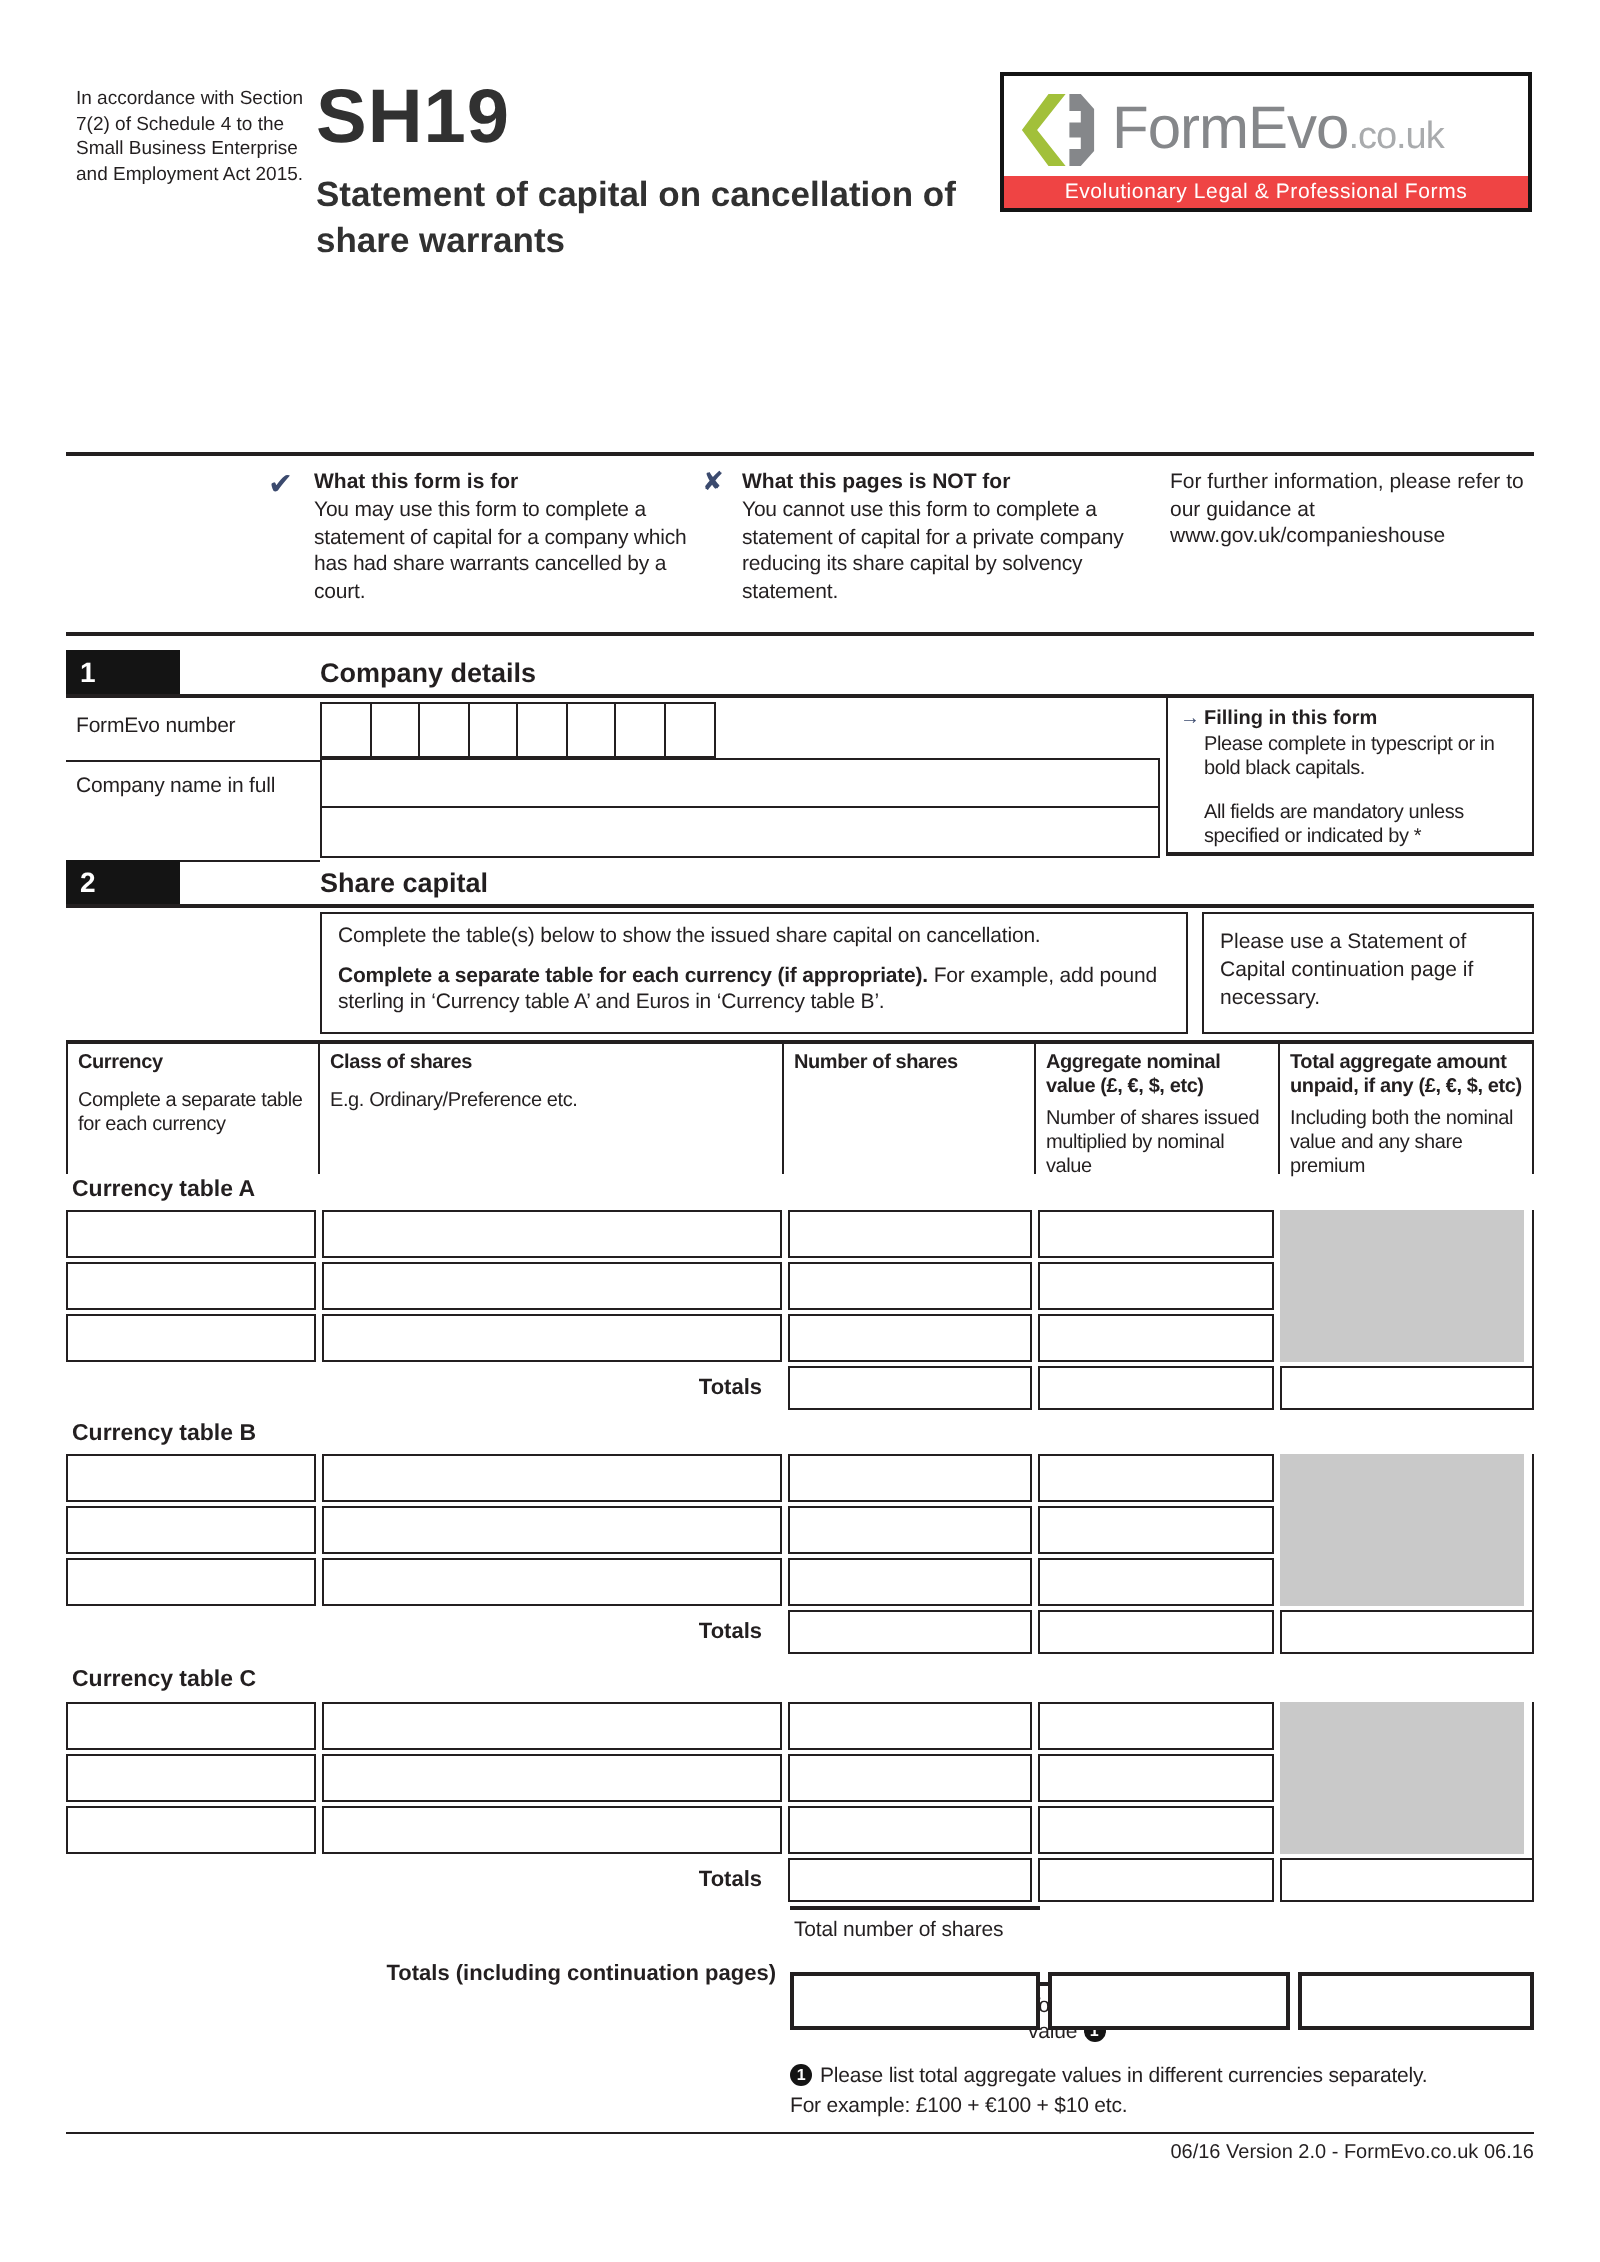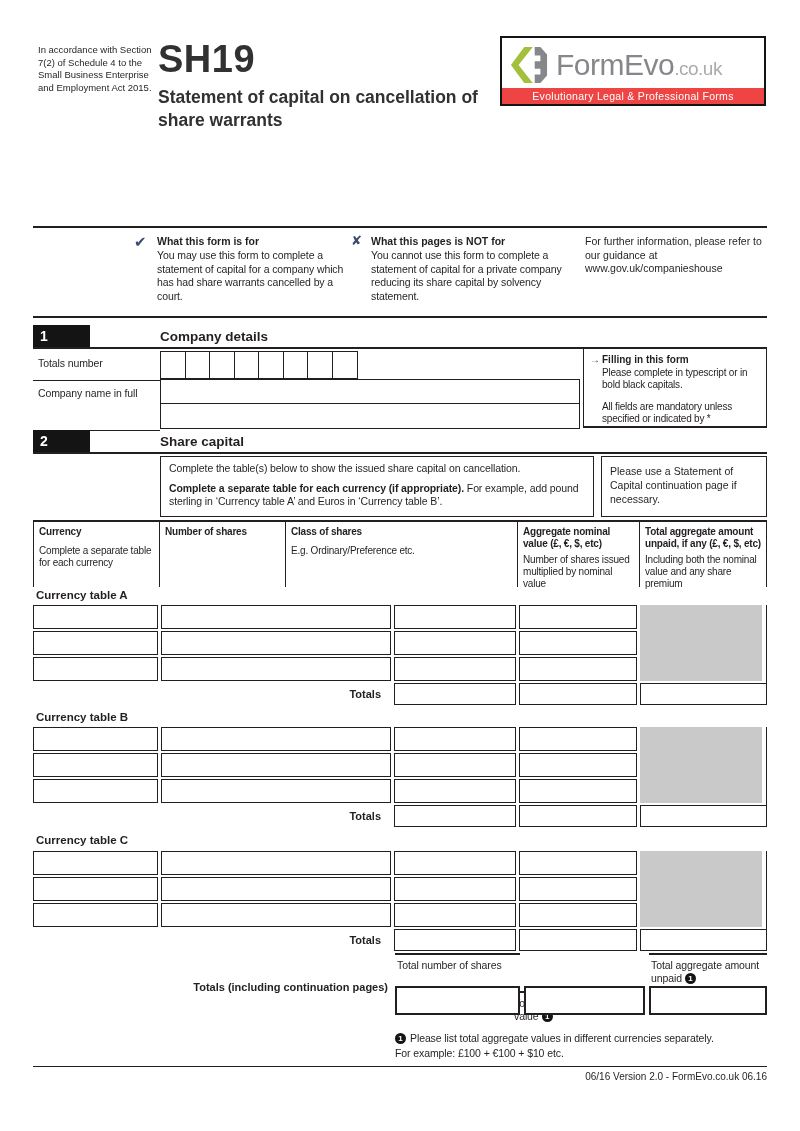--- a/index.html
+++ b/index.html
@@ -107,21 +107,21 @@
       <div class="info-title">What this pages is NOT for</div>
       <div class="info-body">You cannot use this form to complete a statement of capital for a private company reducing its share capital by solvency statement.</div>
     </div>
     <div class="info-guidance">For further information, please refer to our guidance at www.gov.uk/companieshouse</div>
   </div>
 
   <div class="sec-num" style="top:325px;">1</div>
   <div class="sec-title" style="top:329px;">Company details</div>
   <div class="rule" style="left:33px; top:347px; width:734px;"></div>
 
-  <div class="lbl" style="left:38px; top:357px;">Totals number</div>
+  <div class="lbl" style="left:38px; top:357px;">FormEvo number</div>
   <div class="cn-boxes">
     <span class="cn-box"></span>
     <span class="cn-box"></span>
     <span class="cn-box"></span>
     <span class="cn-box"></span>
     <span class="cn-box"></span>
     <span class="cn-box"></span>
     <span class="cn-box"></span>
     <span class="cn-box"></span>
   </div>
@@ -149,26 +149,26 @@
     <div>Complete the table(s) below to show the issued share capital on cancellation.</div>
     <div class="intro-p2"><b>Complete a separate table for each currency (if appropriate).</b><span> For example, add pound sterling in ‘Currency table A’ and Euros in ‘Currency table B’.</span></div>
   </div>
   <div class="cont-box">Please use a Statement of Capital continuation page if necessary.</div>
 
   <div class="thead">
     <div class="th w1">
       <div class="th-t">Currency</div>
       <div class="th-s">Complete a separate table for each currency</div>
     </div>
-    <div class="th w3">
-      <div class="th-t">Number of shares</div>
-    </div>
     <div class="th w2">
       <div class="th-t">Class of shares</div>
       <div class="th-s">E.g. Ordinary/Preference etc.</div>
+    </div>
+    <div class="th w3">
+      <div class="th-t">Number of shares</div>
     </div>
     <div class="th w4">
       <div class="th-t">Aggregate nominal value (£, €, $, etc)</div>
       <div class="th-s tight">Number of shares issued multiplied by nominal value</div>
     </div>
     <div class="th w5">
       <div class="th-t">Total aggregate amount unpaid, if any (£, €, $, etc)</div>
       <div class="th-s tight">Including both the nominal value and any share premium</div>
     </div>
   </div>
@@ -231,21 +231,20 @@
       <div class="in r3 k3"></div>
       <div class="in r3 k4"></div>
     <div class="tl">Totals</div>
     <div class="in r4 k3"></div>
       <div class="in r4 k4"></div>
       <div class="in r4 k5"></div>
   </div>
 
   <div class="gt-h" style="left:395px; top:953px; width:125px;"><span>Total number of shares</span></div>
   <div class="gt-h" style="left:512px; top:953px; width:121px;margin-top:38px;"><span>Total aggregate nominal value</span><span class="fn-badge">1</span></div>
-  <div class="gt-h" style="left:649px; top:953px; width:118px;"><span>Total aggregate amount unpaid</span><span class="fn-badge">1</span></div>
 
   <div class="gt-label">Totals (including continuation pages)</div>
   <div class="gt-box" style="left:395px; width:125px;"></div>
   <div class="gt-box" style="left:524px; width:121px;"></div>
   <div class="gt-box" style="left:649px; width:118px;"></div>
 
   <div class="footnote">
     <div><span class="fn-badge" style="margin-left:0; margin-right:4px;">1</span><span>Please list total aggregate values in different currencies separately.</span></div>
     <div>For example: £100 + €100 + $10 etc.</div>
   </div>

